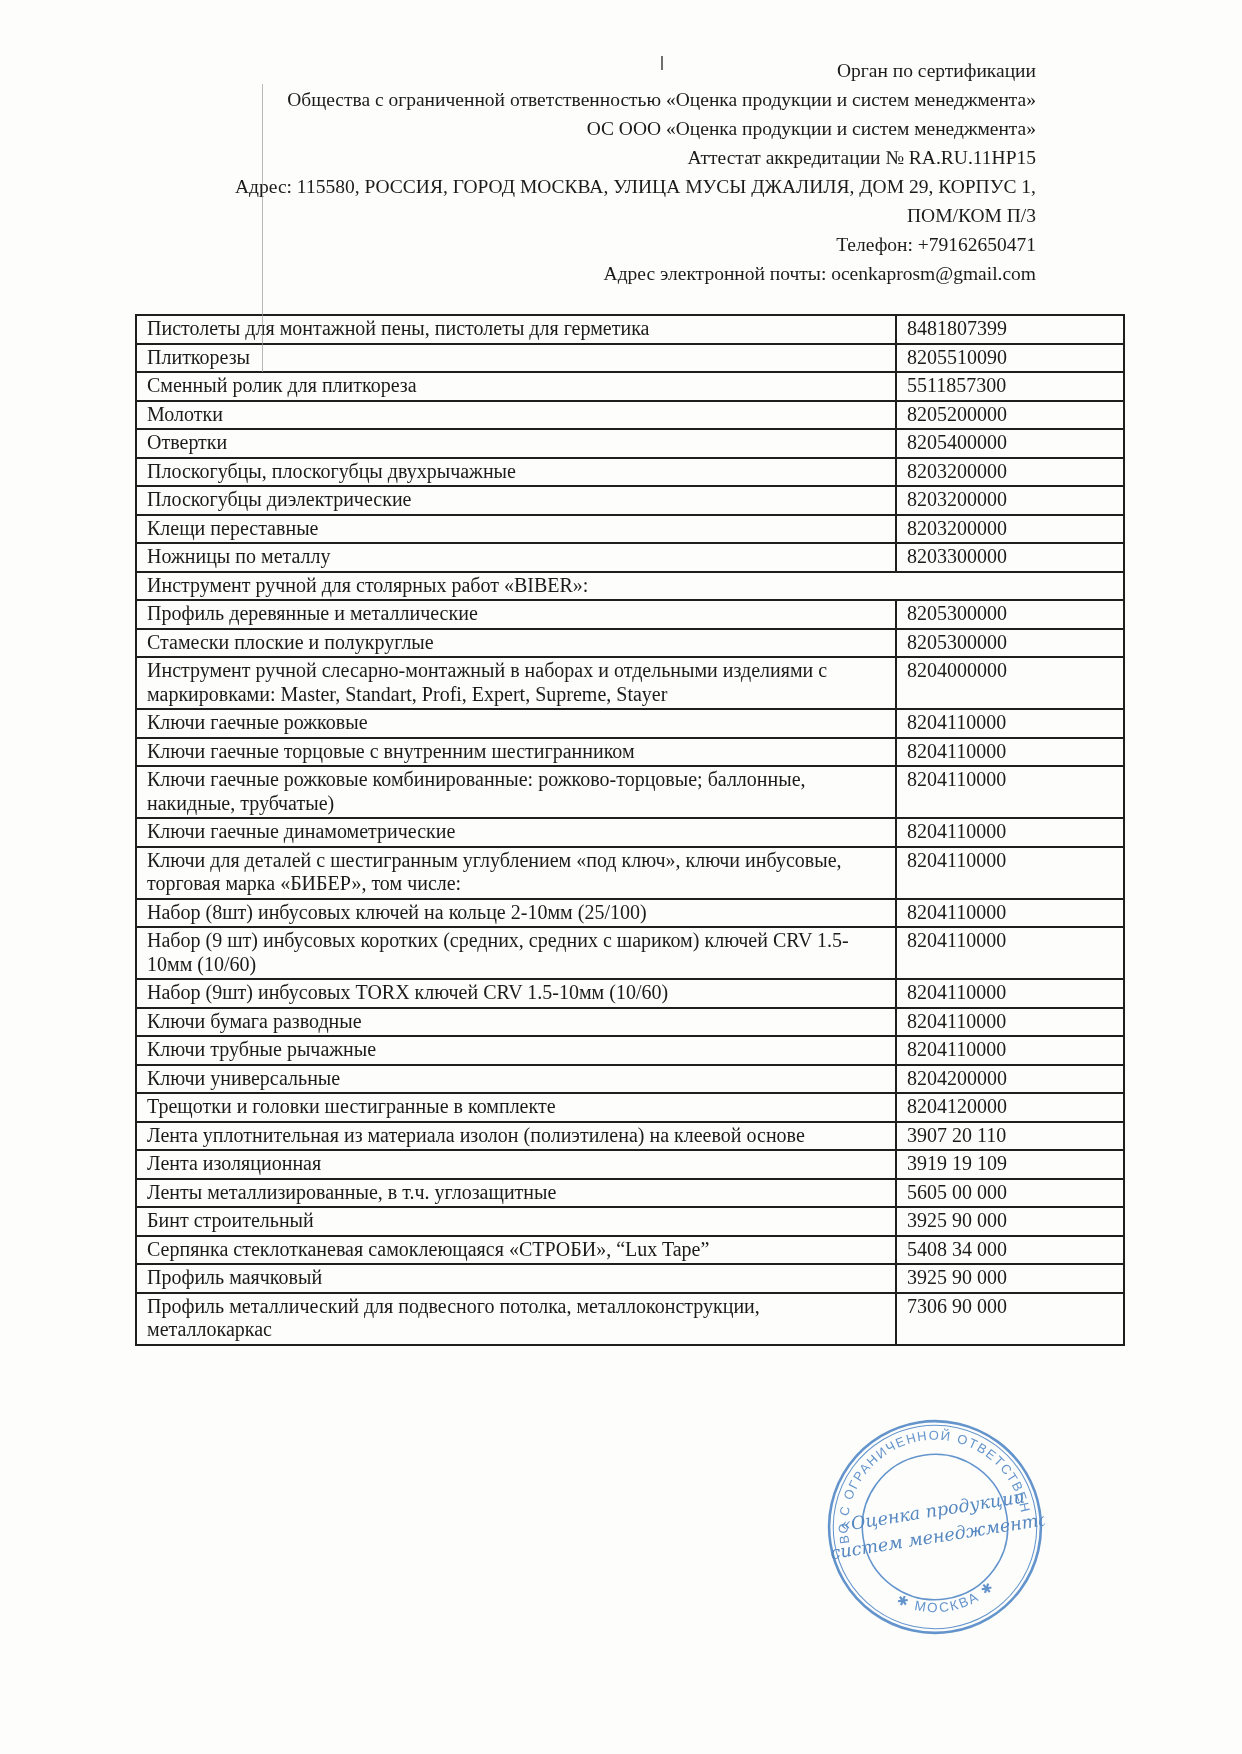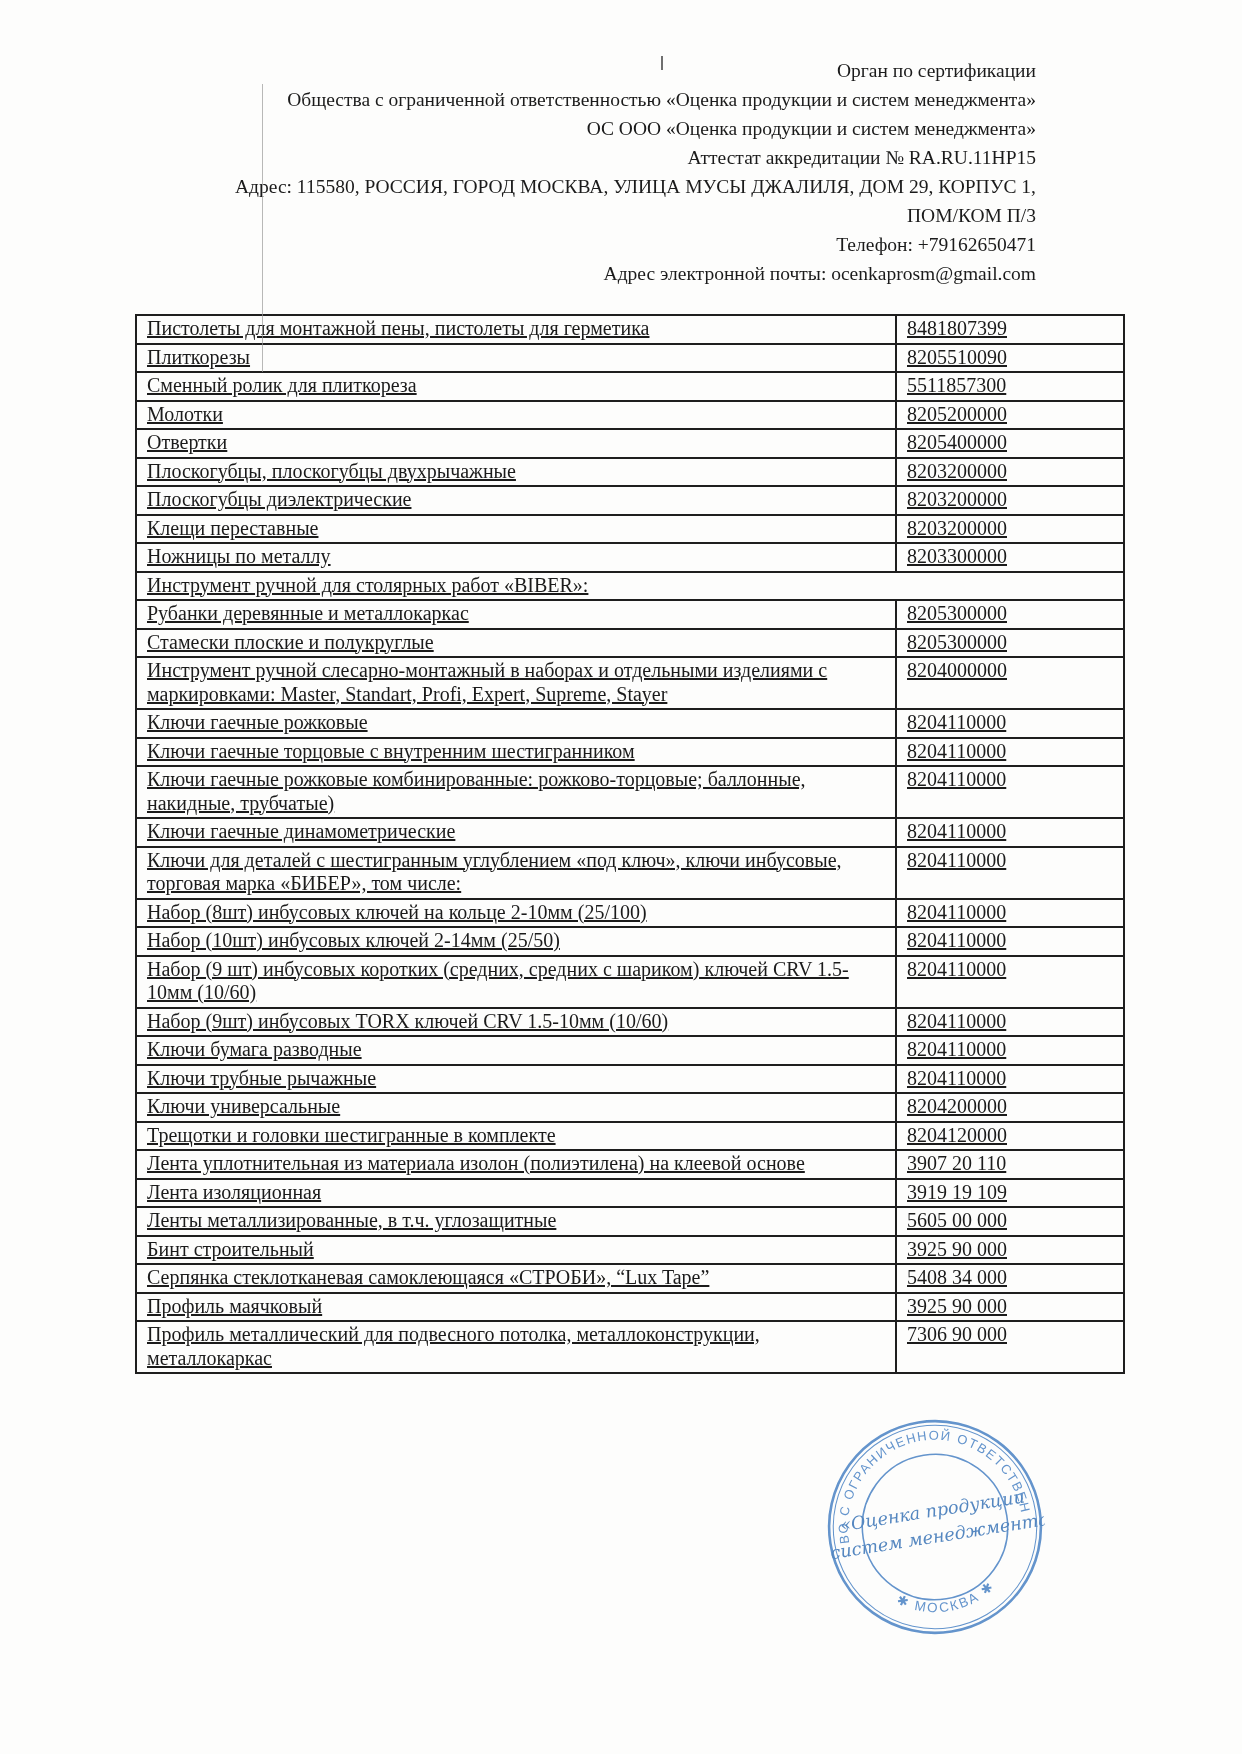--- a/index.html
+++ b/index.html
@@ -34,21 +34,20 @@
   }
   .cert-header .header-line { white-space: normal; text-align: right; }
 
   
   table.product-table {
     border-collapse: collapse;
     margin: 26px 0 0 135px;
     width: 950px;
     font-size: 20px;
     table-layout: fixed;
-    text-decoration: underline;
   }
   table.product-table td {
     border: 2px solid #1e1e1e;
     padding: 1px 10px 2px 10px;
     line-height: 23.5px;
     vertical-align: top;
     word-wrap: break-word;
   }
   td.name-cell { width: 760px; }
   td.code-cell { width: 228px; }
@@ -137,21 +136,21 @@
           <td class="code-cell">8203200000</td>
         </tr>
         <tr>
           <td class="name-cell">Ножницы по металлу</td>
           <td class="code-cell">8203300000</td>
         </tr>
         <tr>
           <td class="name-cell" colspan="2">Инструмент ручной для столярных работ «BIBER»:</td>
         </tr>
         <tr>
-          <td class="name-cell">Рубанки деревянные и металлокаркас</td>
+          <td class="name-cell">Профиль деревянные и металлические</td>
           <td class="code-cell">8205300000</td>
         </tr>
         <tr>
           <td class="name-cell">Стамески плоские и полукруглые</td>
           <td class="code-cell">8205300000</td>
         </tr>
         <tr>
           <td class="name-cell">Инструмент ручной слесарно-монтажный в наборах и отдельными изделиями с маркировками: Master, Standart, Profi, Expert, Supreme, Stayer</td>
           <td class="code-cell">8204000000</td>
         </tr>
@@ -170,24 +169,20 @@
         <tr>
           <td class="name-cell">Ключи гаечные динамометрические</td>
           <td class="code-cell">8204110000</td>
         </tr>
         <tr>
           <td class="name-cell">Ключи для деталей с шестигранным углублением «под ключ», ключи инбусовые, торговая марка «БИБЕР», том числе:</td>
           <td class="code-cell">8204110000</td>
         </tr>
         <tr>
           <td class="name-cell">Набор (8шт) инбусовых ключей на кольце 2-10мм (25/100)</td>
-          <td class="code-cell">8204110000</td>
-        </tr>
-        <tr>
-          <td class="name-cell">Набор (10шт) инбусовых ключей 2-14мм (25/50)</td>
           <td class="code-cell">8204110000</td>
         </tr>
         <tr>
           <td class="name-cell">Набор (9 шт) инбусовых коротких (средних, средних с шариком) ключей CRV 1.5-10мм (10/60)</td>
           <td class="code-cell">8204110000</td>
         </tr>
         <tr>
           <td class="name-cell">Набор (9шт) инбусовых TORX ключей CRV 1.5-10мм (10/60)</td>
           <td class="code-cell">8204110000</td>
         </tr>

